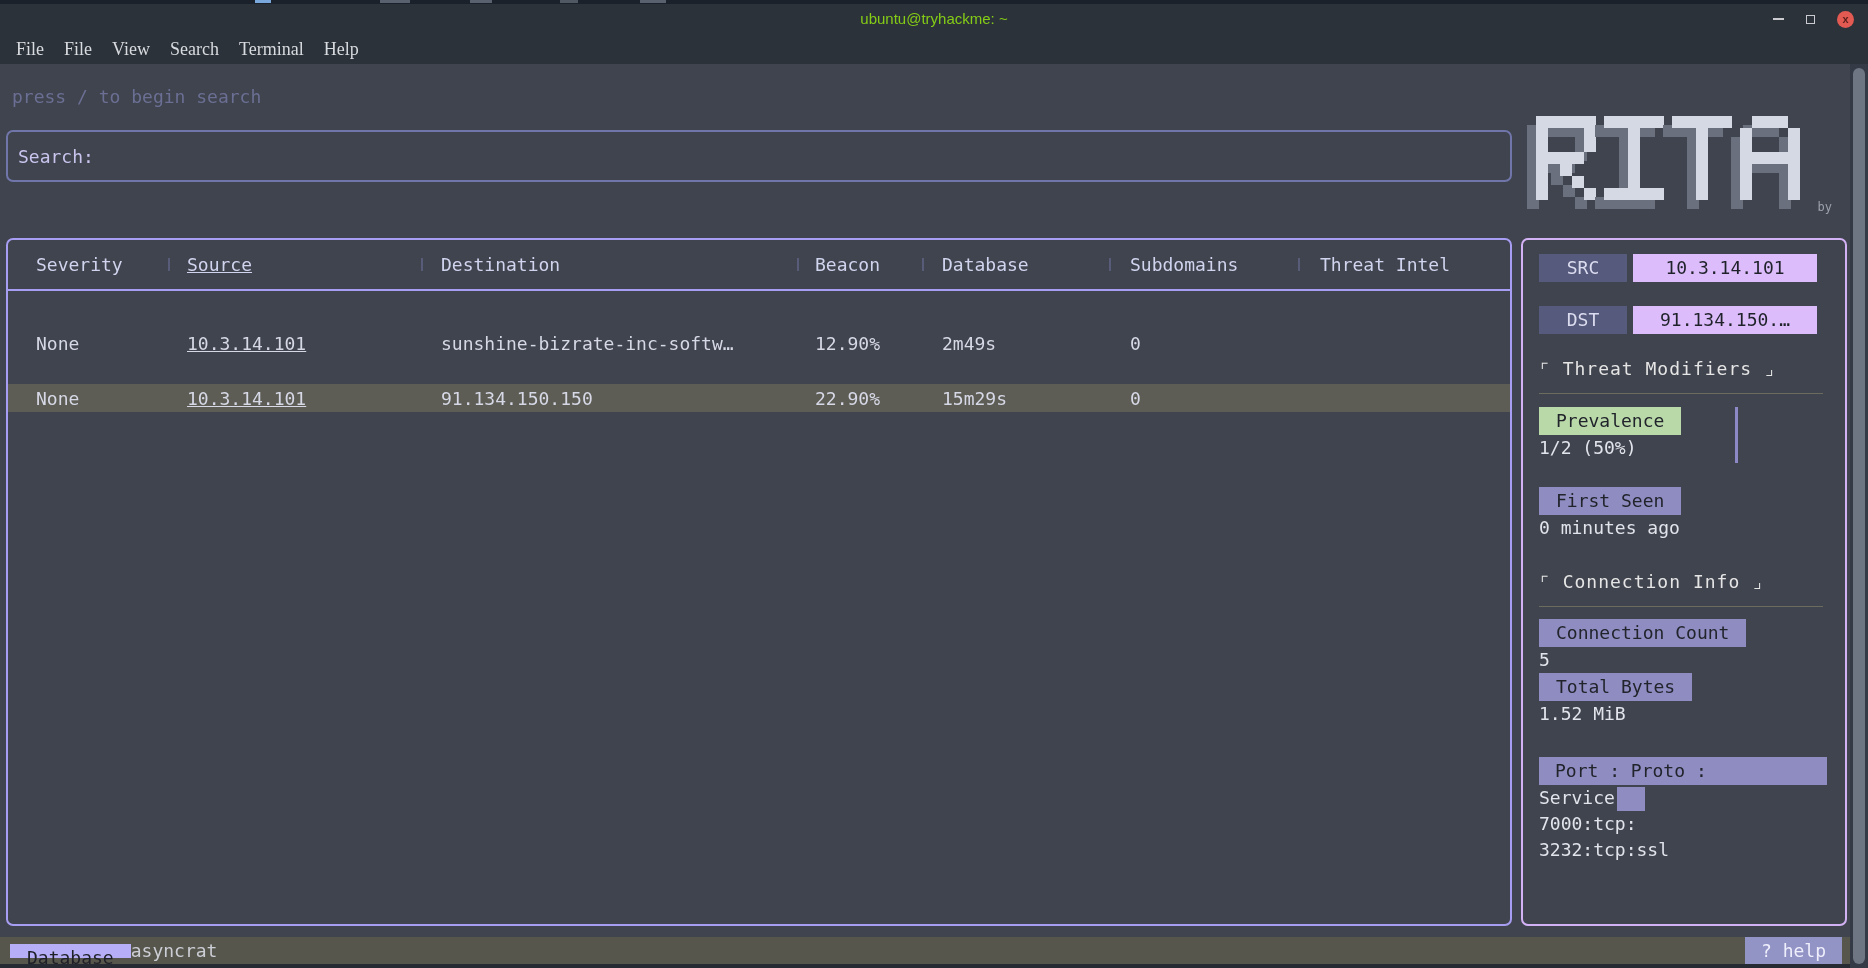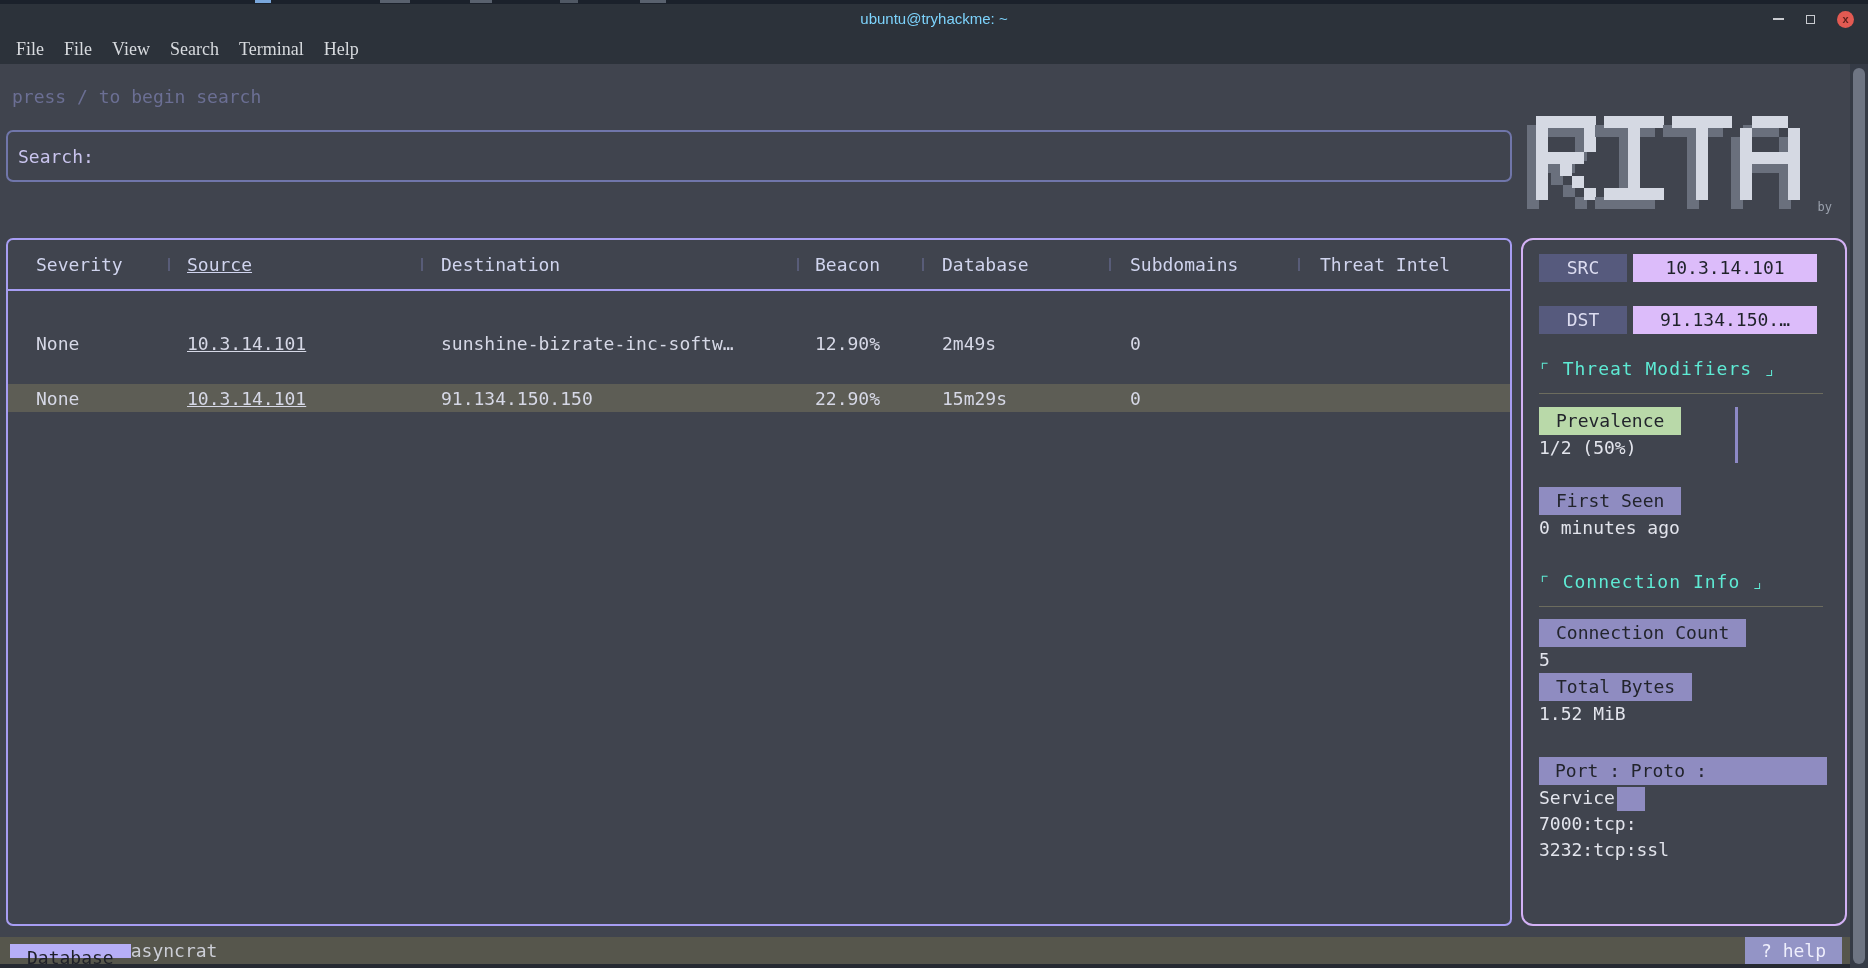--- a/index.html
+++ b/index.html
@@ -6,21 +6,21 @@
   html,body { width:1868px; height:968px; overflow:hidden; background:#40444e;
               font-family:"DejaVu Sans Mono", monospace; }
 
   
   .top-strip { position:absolute; left:0; top:0; width:100%; height:4px; background:#1b212b; }
   .top-strip .frag { position:absolute; top:0; height:3px; }
   .chrome { position:absolute; left:0; top:4px; width:100%; height:60px; background:#2c323a;
             font-family:"Liberation Sans", sans-serif; }
   .titlebar { position:absolute; left:0; top:0; width:100%; height:30px; }
   .win-title { position:absolute; left:0; right:0; top:0; height:30px; line-height:30px;
-               text-align:center; color:#7dd3fc; font-size:15px; }
+               text-align:center; color:#84cc16; font-size:15px; }
   .win-controls { position:absolute; right:14px; top:0; height:30px; display:flex;
                   align-items:center; gap:22px; }
   .btn-min { width:11px; height:2px; background:#c9cbd0; cursor:pointer; }
   .btn-max { width:9px; height:9px; border:1.5px solid #c9cbd0; cursor:pointer; }
   .btn-close { width:17px; height:17px; border-radius:50%; background:#e25a52; color:#5c1f1b;
                font-size:11px; font-weight:bold; line-height:17px; text-align:center; cursor:pointer; }
   .menubar { position:absolute; left:6px; top:30px; height:30px; display:flex; align-items:center; }
   .menu-item { color:#d8dbdf; font-size:18px; padding:0 10px; height:30px; line-height:30px; cursor:pointer;font-family:Liberation Serif, serif; }
 
   
@@ -59,26 +59,26 @@
   .c3 { width:376px; padding-left:20px; }
   .c4 { width:125px; padding-left:18px; }
   .c5 { width:187px; padding-left:20px; }
   .c6 { width:189px; padding-left:21px; }
   .c7 { flex:1; padding-left:22px; }
   .thead .c + .c::before { content:""; position:absolute; left:0; top:4px; bottom:4px;
                            width:2px; background:#585c78; }
 
   
   .side-panel { position:absolute; left:1521px; top:174px; width:326px; height:688px;
-                border:2px solid #d3b1f5; border-radius:12px; padding:14px 16px; }
+                border:2px solid #d3b1f5; border-radius:7px; padding:14px 16px; }
   .kv-row { display:flex; height:28px; line-height:28px; margin-bottom:24px; }
   .kv-label { width:88px; background:#565a7d; color:#dcdcf0; text-align:center; }
   .kv-value { flex:1; margin-left:6px; margin-right:12px; background:#dcbcfa; color:#1f222a;
               text-align:center; white-space:nowrap; overflow:hidden; }
-  .section-title { color:#5eead4; margin-top:2px; letter-spacing:1px; }
+  .section-title { color:#e5e5e5; margin-top:2px; letter-spacing:1px; }
   .section-hr { border:none; border-top:1px solid #6c6c5e; margin:14px 6px 0 0; }
   .badge { display:inline-block; height:28px; line-height:28px; padding:0 17px;
            color:#22242c; white-space:nowrap; }
   .badge.green { background:#b9d9a9; }
   .badge.peri { background:#8f8cc1; }
   .stat-value { color:#e2e4ec; line-height:26px; }
   .prevalence-group { position:relative; margin-top:13px; }
   .v-indicator { position:absolute; left:196px; top:0; width:3px; height:56px; background:#8d89c6; }
   .firstseen-group { margin-top:26px; }
   .conn-group { margin-top:12px; }

